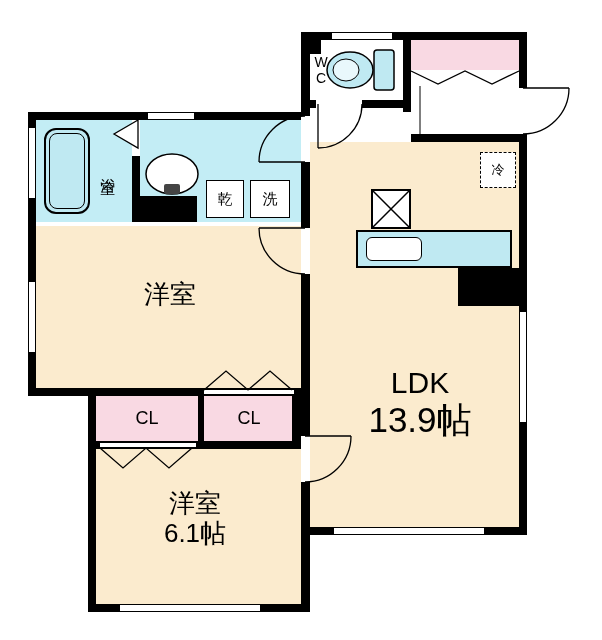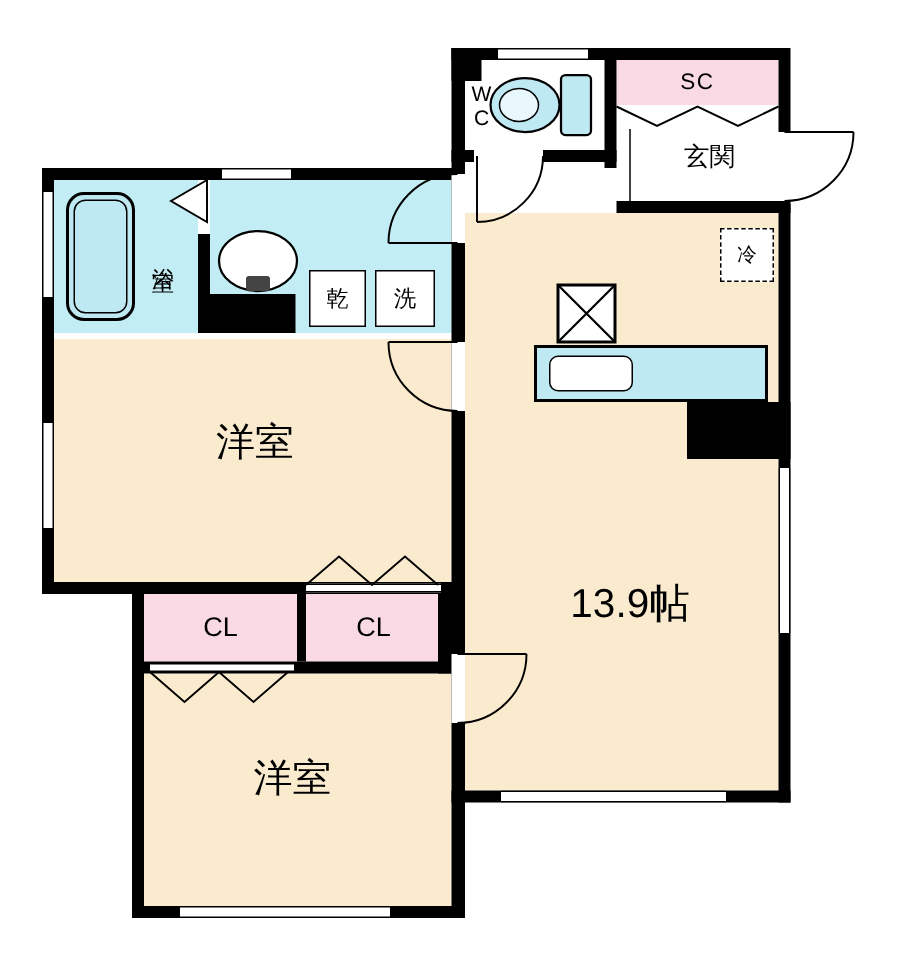--- a/index.html
+++ b/index.html
@@ -125,28 +125,28 @@
     <path d="M204 390 L226 371 L248 390 L270 371 L292 390" stroke="#000" stroke-width="1.3" fill="none"></path>
     <path d="M100 448 L123 468 L146 448 L169 468 L192 448" stroke="#000" stroke-width="1.3" fill="none"></path>
 
     <path d="M411 71 L438 84 L465 71 L492 84 L519 71" stroke="#000" stroke-width="1.3" fill="none"></path>
 
     <path d="M420 86 L420 134" stroke="#000" stroke-width="1" fill="none"></path>
   </svg>
 
   <div class="lbl pre" style="left:311px;top:46px;width:20px;height:48px;font-size:14px;">W
 C</div>
-  <div class="lbl" style="left:411px;top:40px;width:108px;height:30px;font-size:15px;letter-spacing:1px;">SC</div>
-  <div class="lbl" style="left:427px;top:92px;width:92px;height:26px;font-size:17px;">玄関</div>
   <div class="lbl v-text" style="left:97px;top:136px;width:22px;height:64px;font-size:15px;">浴室</div>
   <div class="lbl lbl-col" style="left:100px;top:256px;width:140px;height:78px;font-size:26px;">
     <span>洋室</span>
   </div>
   <div class="lbl" style="left:96px;top:396px;width:102px;height:45px;font-size:18px;">CL</div>
   <div class="lbl" style="left:204px;top:396px;width:90px;height:45px;font-size:18px;">CL</div>
   <div class="lbl lbl-col" style="left:120px;top:480px;width:150px;height:78px;font-size:26px;">
     <span>洋室</span>
+    <span>6.1帖</span>
   </div>
   <div class="lbl lbl-col" style="left:335px;top:362px;width:170px;height:82px;">
-    <span style="font-size:27px;">13.9帖</span>
+    <span style="font-size:30px;">LDK</span>
+    <span style="font-size:35px;">13.9帖</span>
   </div>
 
 </div>
 
 </body></html>

